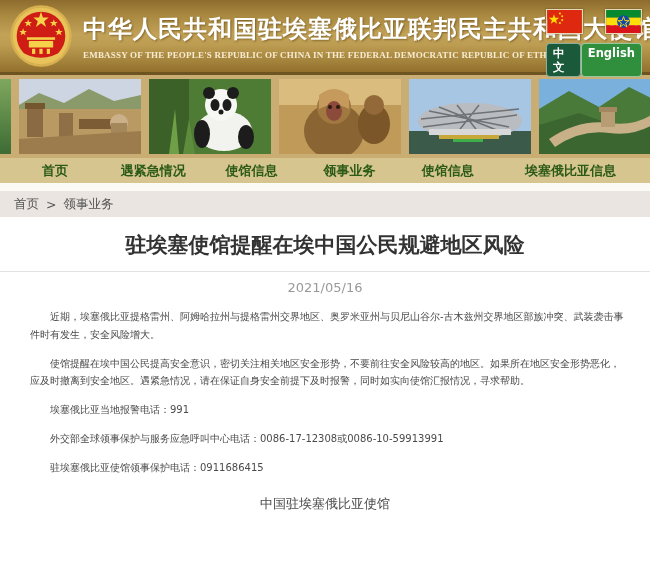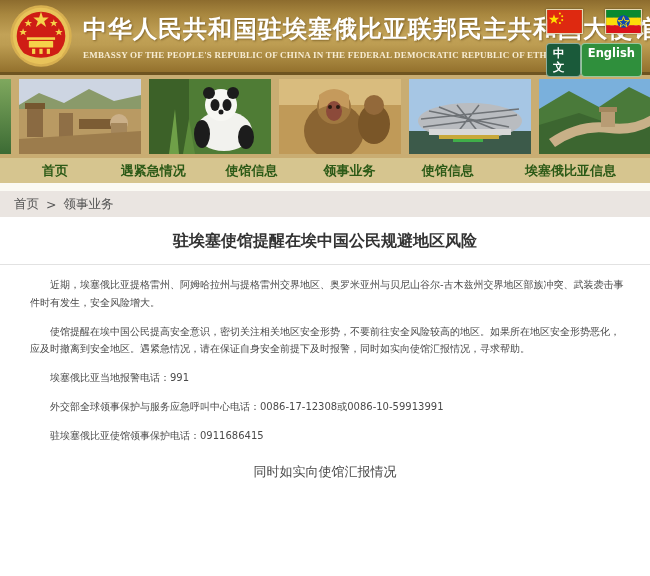--- a/index.html
+++ b/index.html
@@ -61,21 +61,21 @@
 
   
   .breadcrumb {
     height:26px; background:#eae5e1; display:flex; align-items:center;
     padding-left:14px; font-size:12.5px; color:#555; gap:7px;
   }
   .crumb { cursor:pointer; }
 
   
   .content { background:#fff; }
-  .article-title { text-align:center; font-size:16px; font-weight:bold; color:#333; padding:14px 0 12px; }
+  .article-title { text-align:center; font-size:21px; font-weight:bold; color:#333; padding:14px 0 12px; }
   .title-rule { border:none; border-top:1px solid #e2e2e2; }
   .article-date { text-align:center; color:#999; font-size:13px; padding:8px 0 2px; }
   .para {
     font-size:10px; color:#4a4a4a; line-height:1.78; margin:11px 26px 0 30px; text-indent:2em;
   }
   .signature { text-align:center; font-size:13px; color:#4a4a4a; margin-top:18px; }
 </style>
 </head>
 <body>
 
@@ -220,22 +220,23 @@
 
 <div class="breadcrumb">
   <span class="crumb">首页</span>
   <span>&gt;</span>
   <span class="crumb">领事业务</span>
 </div>
 
 <div class="content">
   <div class="article-title">驻埃塞使馆提醒在埃中国公民规避地区风险</div>
   <hr class="title-rule">
+  <div class="article-date">2021/05/16</div>
 
   <p class="para">近期，埃塞俄比亚提格雷州、阿姆哈拉州与提格雷州交界地区、奥罗米亚州与贝尼山谷尔-古木兹州交界地区部族冲突、武装袭击事件时有发生，安全风险增大。</p>
   <p class="para">使馆提醒在埃中国公民提高安全意识，密切关注相关地区安全形势，不要前往安全风险较高的地区。如果所在地区安全形势恶化，应及时撤离到安全地区。遇紧急情况，请在保证自身安全前提下及时报警，同时如实向使馆汇报情况，寻求帮助。</p>
   <p class="para">埃塞俄比亚当地报警电话：991</p>
   <p class="para">外交部全球领事保护与服务应急呼叫中心电话：0086-17-12308或0086-10-59913991</p>
   <p class="para">驻埃塞俄比亚使馆领事保护电话：0911686415</p>
 
-  <div class="signature">同时如实向使馆汇报情况</div>
+  <div class="signature">中国驻埃塞俄比亚使馆</div>
 
 </div>
 
 </body></html>

